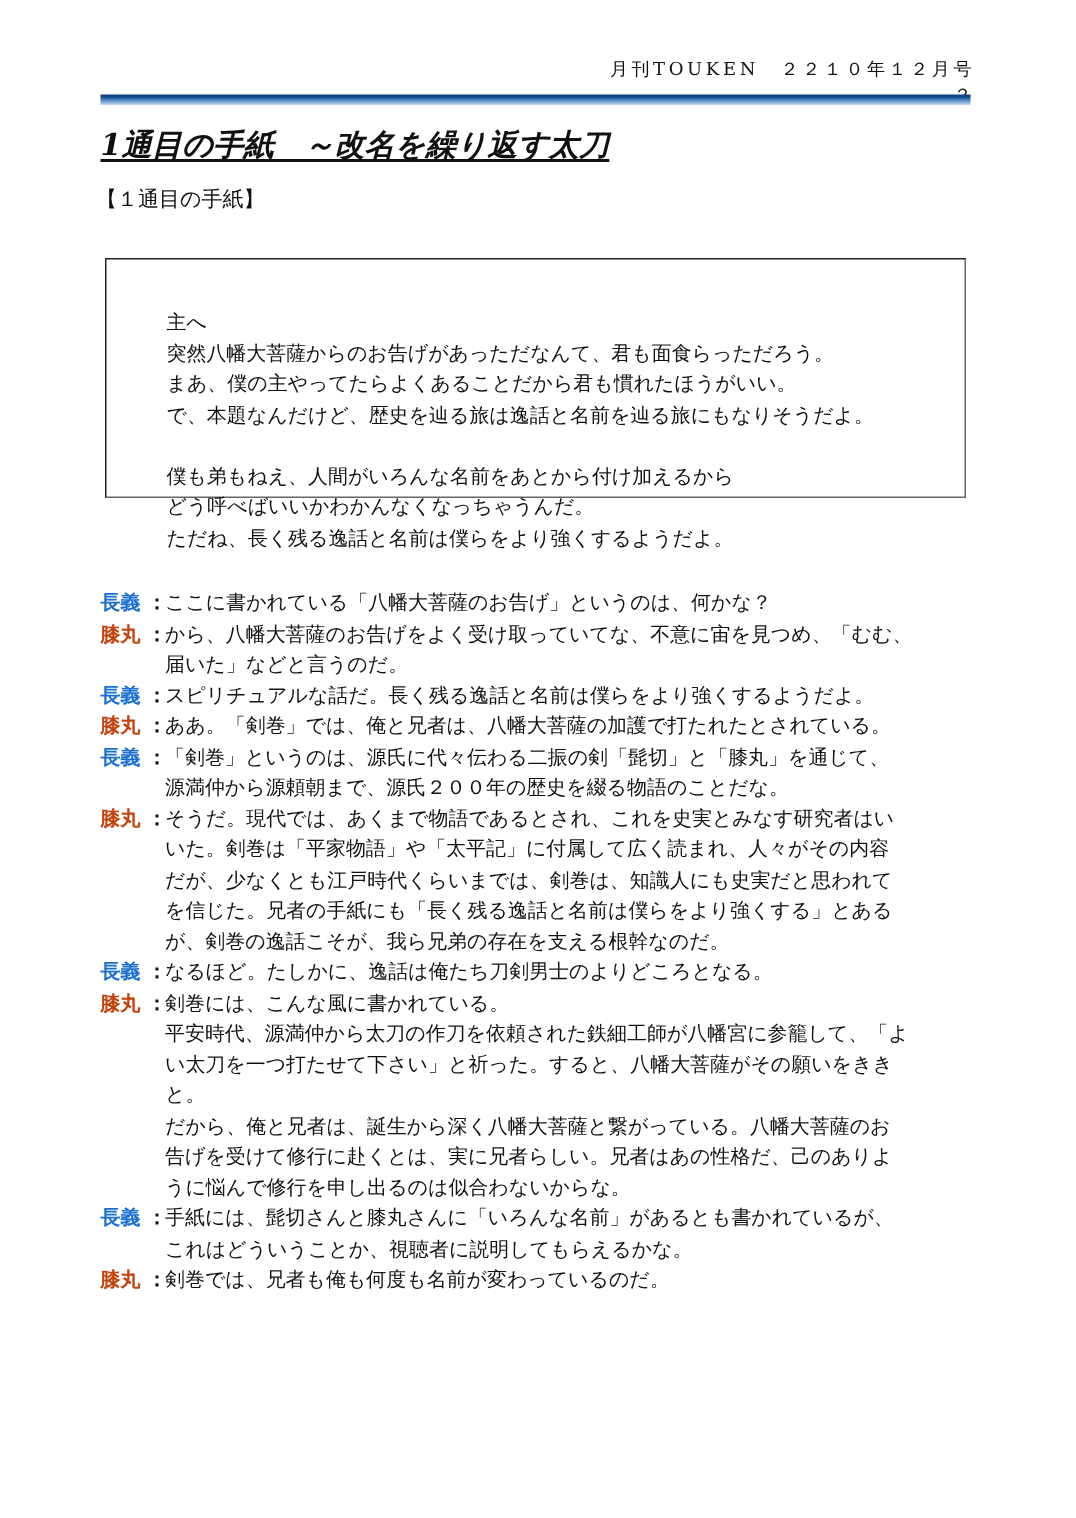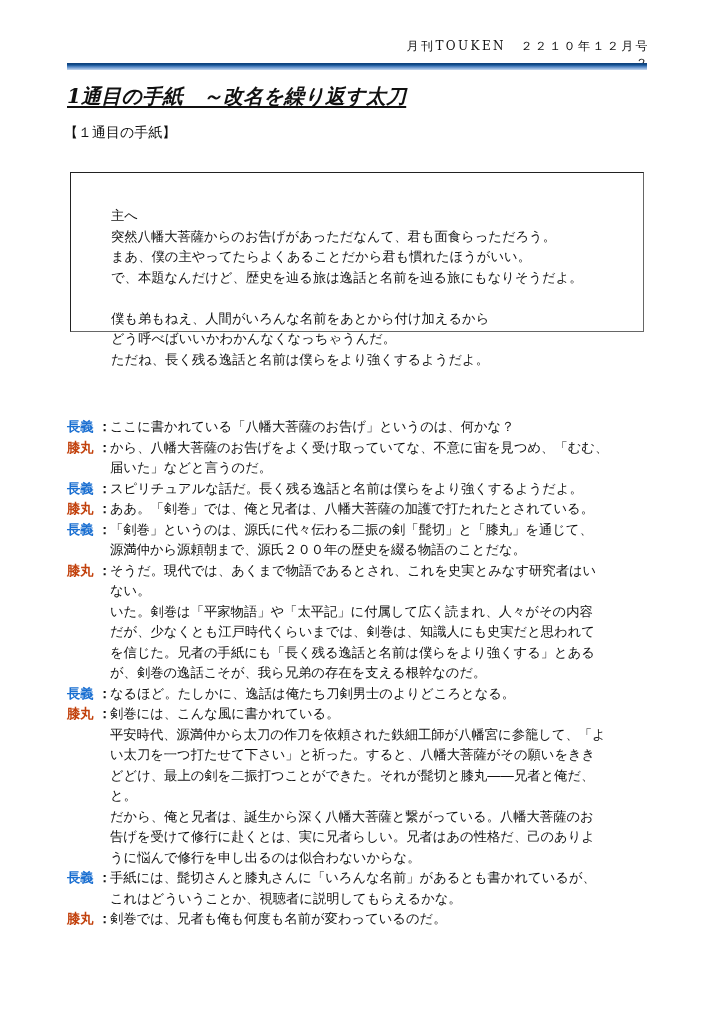--- a/index.html
+++ b/index.html
@@ -32,21 +32,21 @@
     border: 1.5px solid #222; border-right-color: #666; border-bottom-color: #666;
     box-sizing: border-box;
   }
   .letter-lines {
     position: absolute; top: 33px; left: 40px;
     font-family: "DejaVu Sans", sans-serif; font-size: 13.3px; line-height: 20.5px;
   }
   .letter-line { white-space: pre; height: 20.5px; }
   .dialogue {
     position: absolute; top: 393px; left: 67px; width: 600px;
-    font-family: "DejaVu Sans", sans-serif; font-size: 13.3px; line-height: 20.5px; margin-top: 24px;
+    font-family: "DejaVu Sans", sans-serif; font-size: 13.3px; line-height: 20.5px;
   }
   .turn { display: flex; }
   .speaker { width: 31px; font-weight: bold; flex: none; }
   .speaker.blue { color: #1a6fd1; }
   .speaker.green { color: #c2410c; }
   .colon { width: 12px; flex: none; text-align: center; font-weight: bold; }
   .lines { flex: 1; }
   .line { white-space: pre; height: 20.5px; }
 </style>
 </head>
@@ -107,42 +107,40 @@
       <div class="lines">
         <div class="line">「剣巻」というのは、源氏に代々伝わる二振の剣「髭切」と「膝丸」を通じて、</div>
         <div class="line">源満仲から源頼朝まで、源氏２００年の歴史を綴る物語のことだな。</div>
       </div>
     </div>
     <div class="turn">
       <span class="speaker green">膝丸</span>
       <span class="colon">：</span>
       <div class="lines">
         <div class="line">そうだ。現代では、あくまで物語であるとされ、これを史実とみなす研究者はい</div>
-        <div class="line">ない。</div>
         <div class="line">いた。剣巻は「平家物語」や「太平記」に付属して広く読まれ、人々がその内容</div>
         <div class="line">だが、少なくとも江戸時代くらいまでは、剣巻は、知識人にも史実だと思われて</div>
         <div class="line">を信じた。兄者の手紙にも「長く残る逸話と名前は僕らをより強くする」とある</div>
         <div class="line">が、剣巻の逸話こそが、我ら兄弟の存在を支える根幹なのだ。</div>
       </div>
     </div>
     <div class="turn">
       <span class="speaker blue">長義</span>
       <span class="colon">：</span>
       <div class="lines">
         <div class="line">なるほど。たしかに、逸話は俺たち刀剣男士のよりどころとなる。</div>
       </div>
     </div>
     <div class="turn">
       <span class="speaker green">膝丸</span>
       <span class="colon">：</span>
       <div class="lines">
         <div class="line">剣巻には、こんな風に書かれている。</div>
         <div class="line">平安時代、源満仲から太刀の作刀を依頼された鉄細工師が八幡宮に参籠して、「よ</div>
         <div class="line">い太刀を一つ打たせて下さい」と祈った。すると、八幡大菩薩がその願いをきき</div>
-        <div class="line">どどけ、最上の剣を二振打つことができた。それが髭切と膝丸――兄者と俺だ、</div>
         <div class="line">と。</div>
         <div class="line">だから、俺と兄者は、誕生から深く八幡大菩薩と繋がっている。八幡大菩薩のお</div>
         <div class="line">告げを受けて修行に赴くとは、実に兄者らしい。兄者はあの性格だ、己のありよ</div>
         <div class="line">うに悩んで修行を申し出るのは似合わないからな。</div>
       </div>
     </div>
     <div class="turn">
       <span class="speaker blue">長義</span>
       <span class="colon">：</span>
       <div class="lines">

